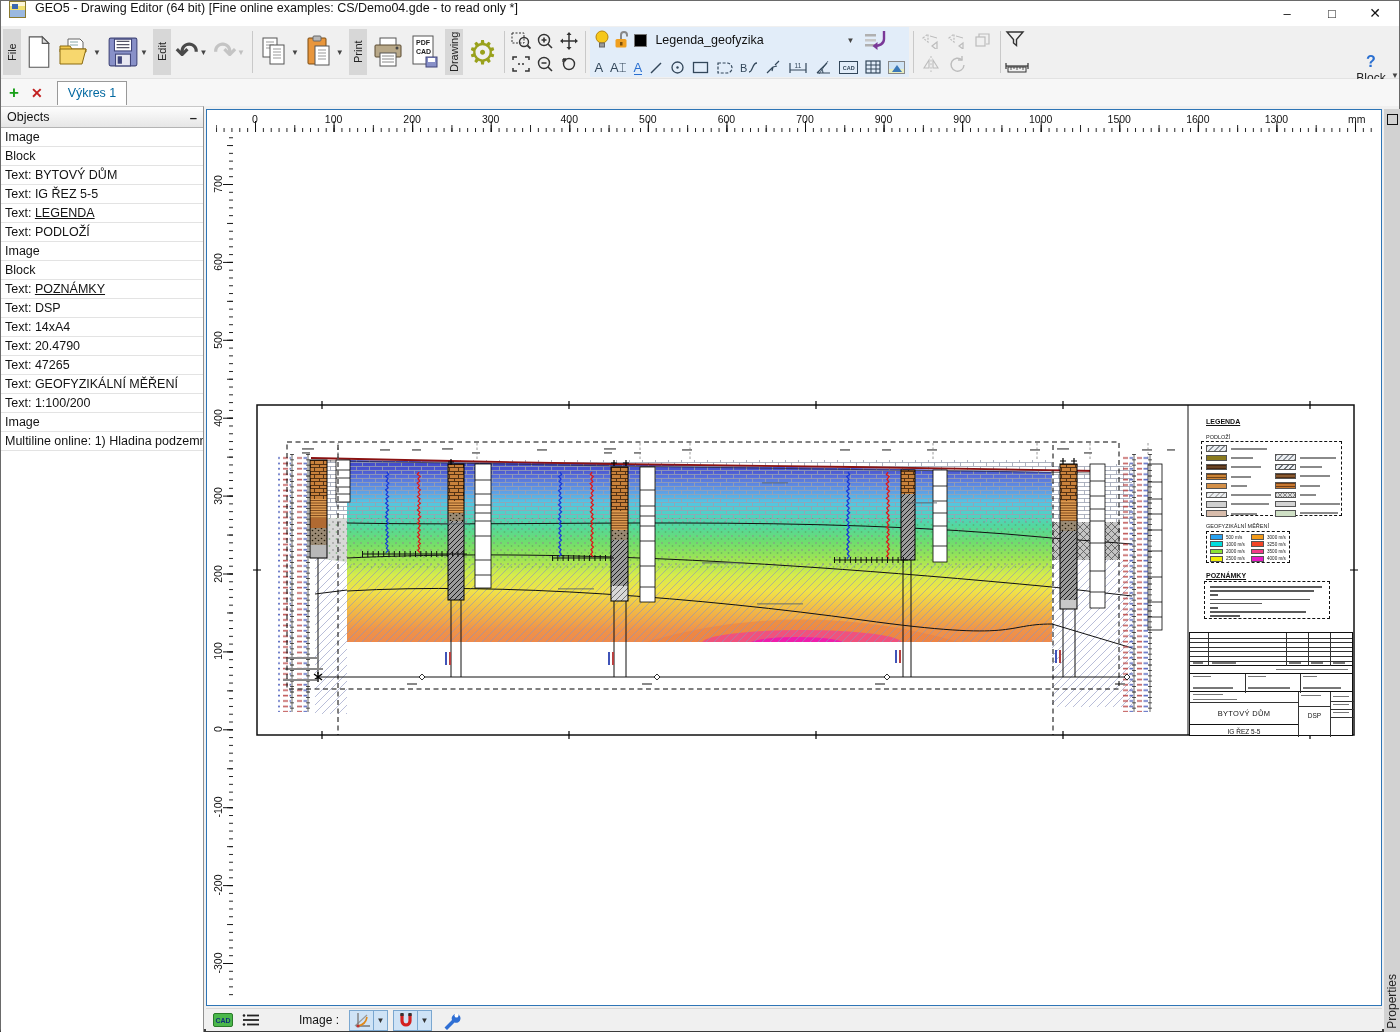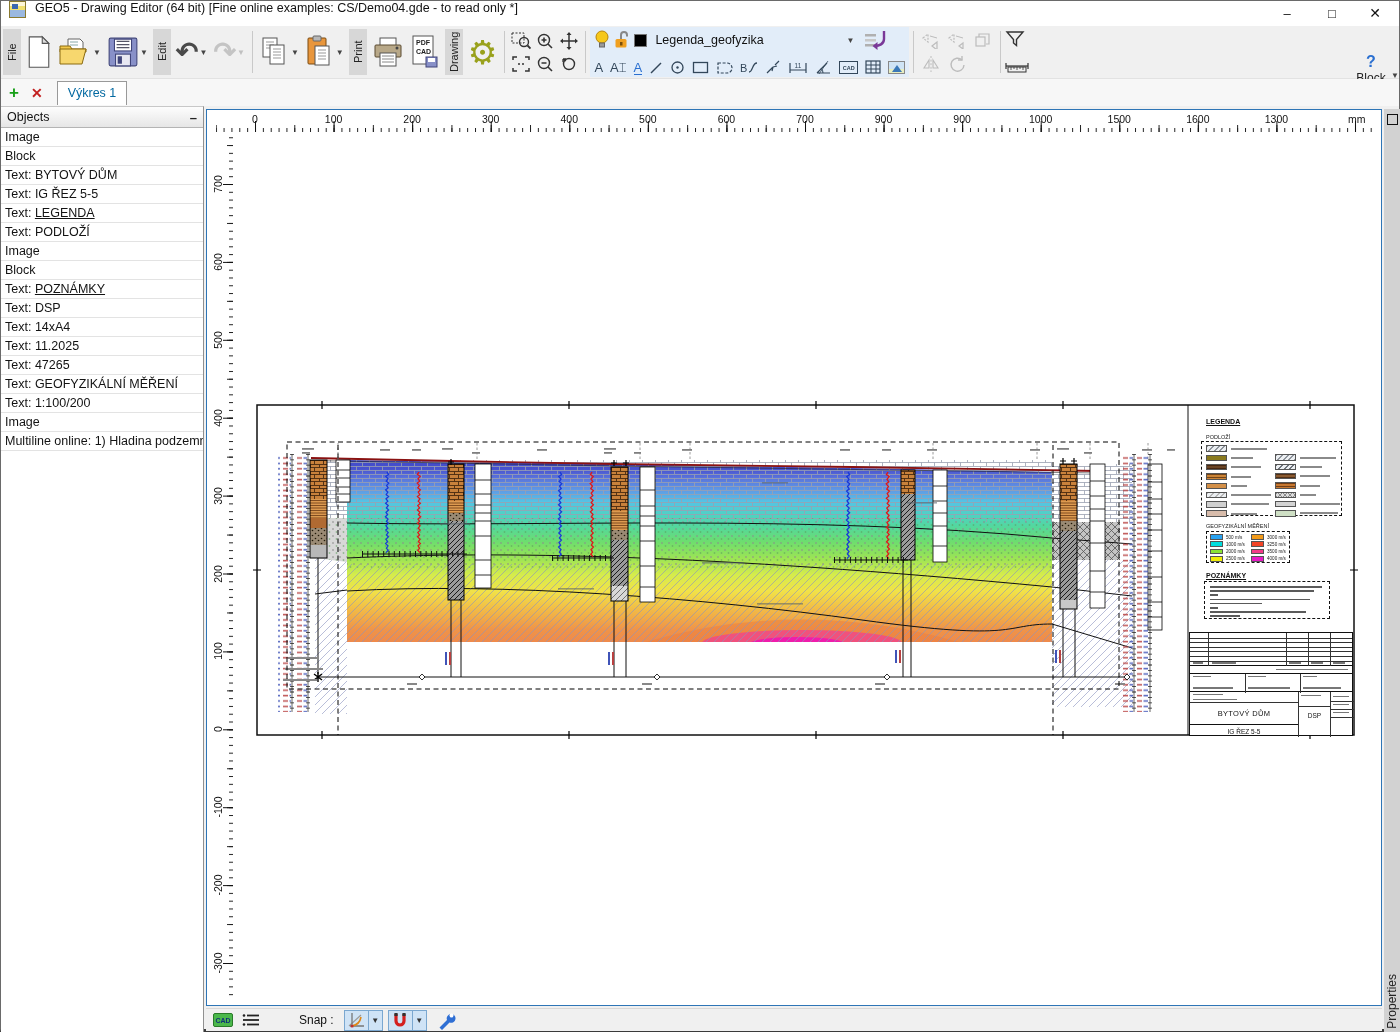--- a/index.html
+++ b/index.html
@@ -392,21 +392,21 @@
         <div class="obj-row"><span>Block</span></div>
         <div class="obj-row"><span>Text: </span><span>BYTOVÝ DŮM</span></div>
         <div class="obj-row"><span>Text: </span><span>IG ŘEZ 5-5</span></div>
         <div class="obj-row"><span>Text: </span><span class="u">LEGENDA</span></div>
         <div class="obj-row"><span>Text: </span><span>PODLOŽÍ</span></div>
         <div class="obj-row"><span>Image</span></div>
         <div class="obj-row"><span>Block</span></div>
         <div class="obj-row"><span>Text: </span><span class="u">POZNÁMKY</span></div>
         <div class="obj-row"><span>Text: </span><span>DSP</span></div>
         <div class="obj-row"><span>Text: </span><span>14xA4</span></div>
-        <div class="obj-row"><span>Text: </span><span>11.2025</span></div>
+        <div class="obj-row"><span>Text: </span><span>20.4790</span></div>
         <div class="obj-row"><span>Text: </span><span>47265</span></div>
         <div class="obj-row"><span>Text: </span><span>GEOFYZIKÁLNÍ MĚŘENÍ</span></div>
         <div class="obj-row"><span>Text: </span><span>1:100/200</span></div>
         <div class="obj-row"><span>Image</span></div>
         <div class="obj-row"><span>Multiline online: </span><span>1) Hladina podzemní</span></div>
       </div>
   </div>
 
   <div class="canvas">
 
@@ -908,21 +908,21 @@
 
   <div class="statusbar">
     <div class="cadbadge">CAD</div>
     <svg width="20" height="16" viewBox="0 0 20 16" style="margin-left:8px">
       <circle cx="3" cy="3.5" r="1.3" fill="#222"></circle>
         <path d="M6,3.5H18" stroke="#222" stroke-width="1.8"></path>
       <path d="M2,8H18" stroke="#222" stroke-width="1.8"></path>
       <circle cx="3" cy="12.5" r="1.3" fill="#222"></circle>
         <path d="M6,12.5H18" stroke="#222" stroke-width="1.8"></path>
       </svg>
-    <span class="snaplab">Snap :</span>
+    <span class="snaplab">Image :</span>
     <div class="snapbtn main">
       <svg width="20" height="20" viewBox="0 0 20 20">
         <path d="M3,16L15,5" stroke="#999" stroke-width="1.2"></path>
         <path d="M4,16H18M6,3V16" stroke="#777" stroke-width="1.3"></path>
         <path d="M6,16A11,11 0 0 0 15,7" fill="none" stroke="#e08818" stroke-width="1.6"></path>
         <rect x="4.8" y="14.8" width="2.6" height="2.6" fill="#c03030"></rect>
         </svg>
     </div>
     <div class="snapbtn car">▼</div>
     <div class="snapbtn main m2">

